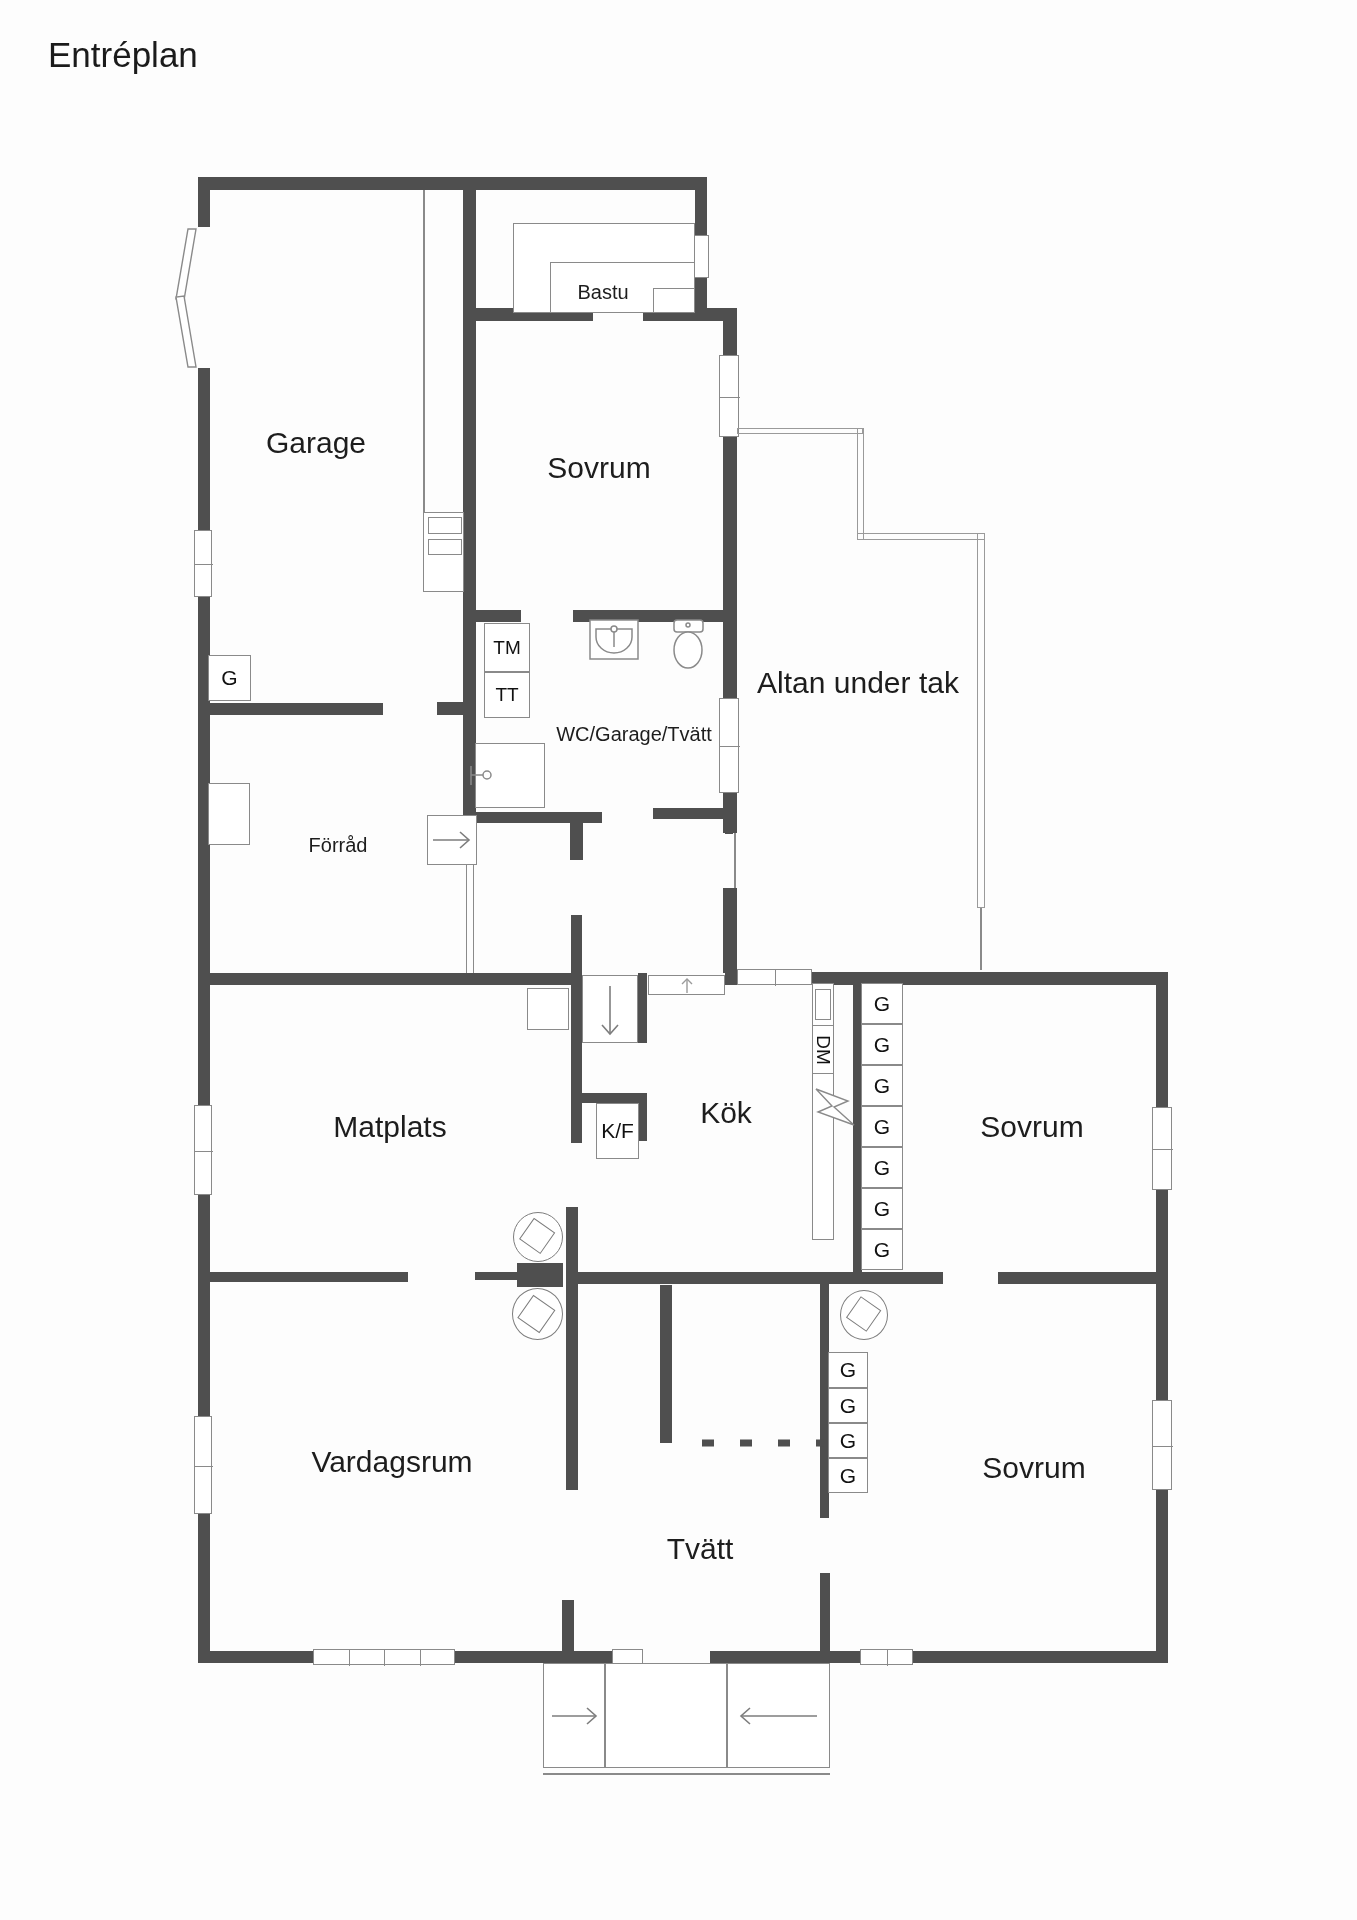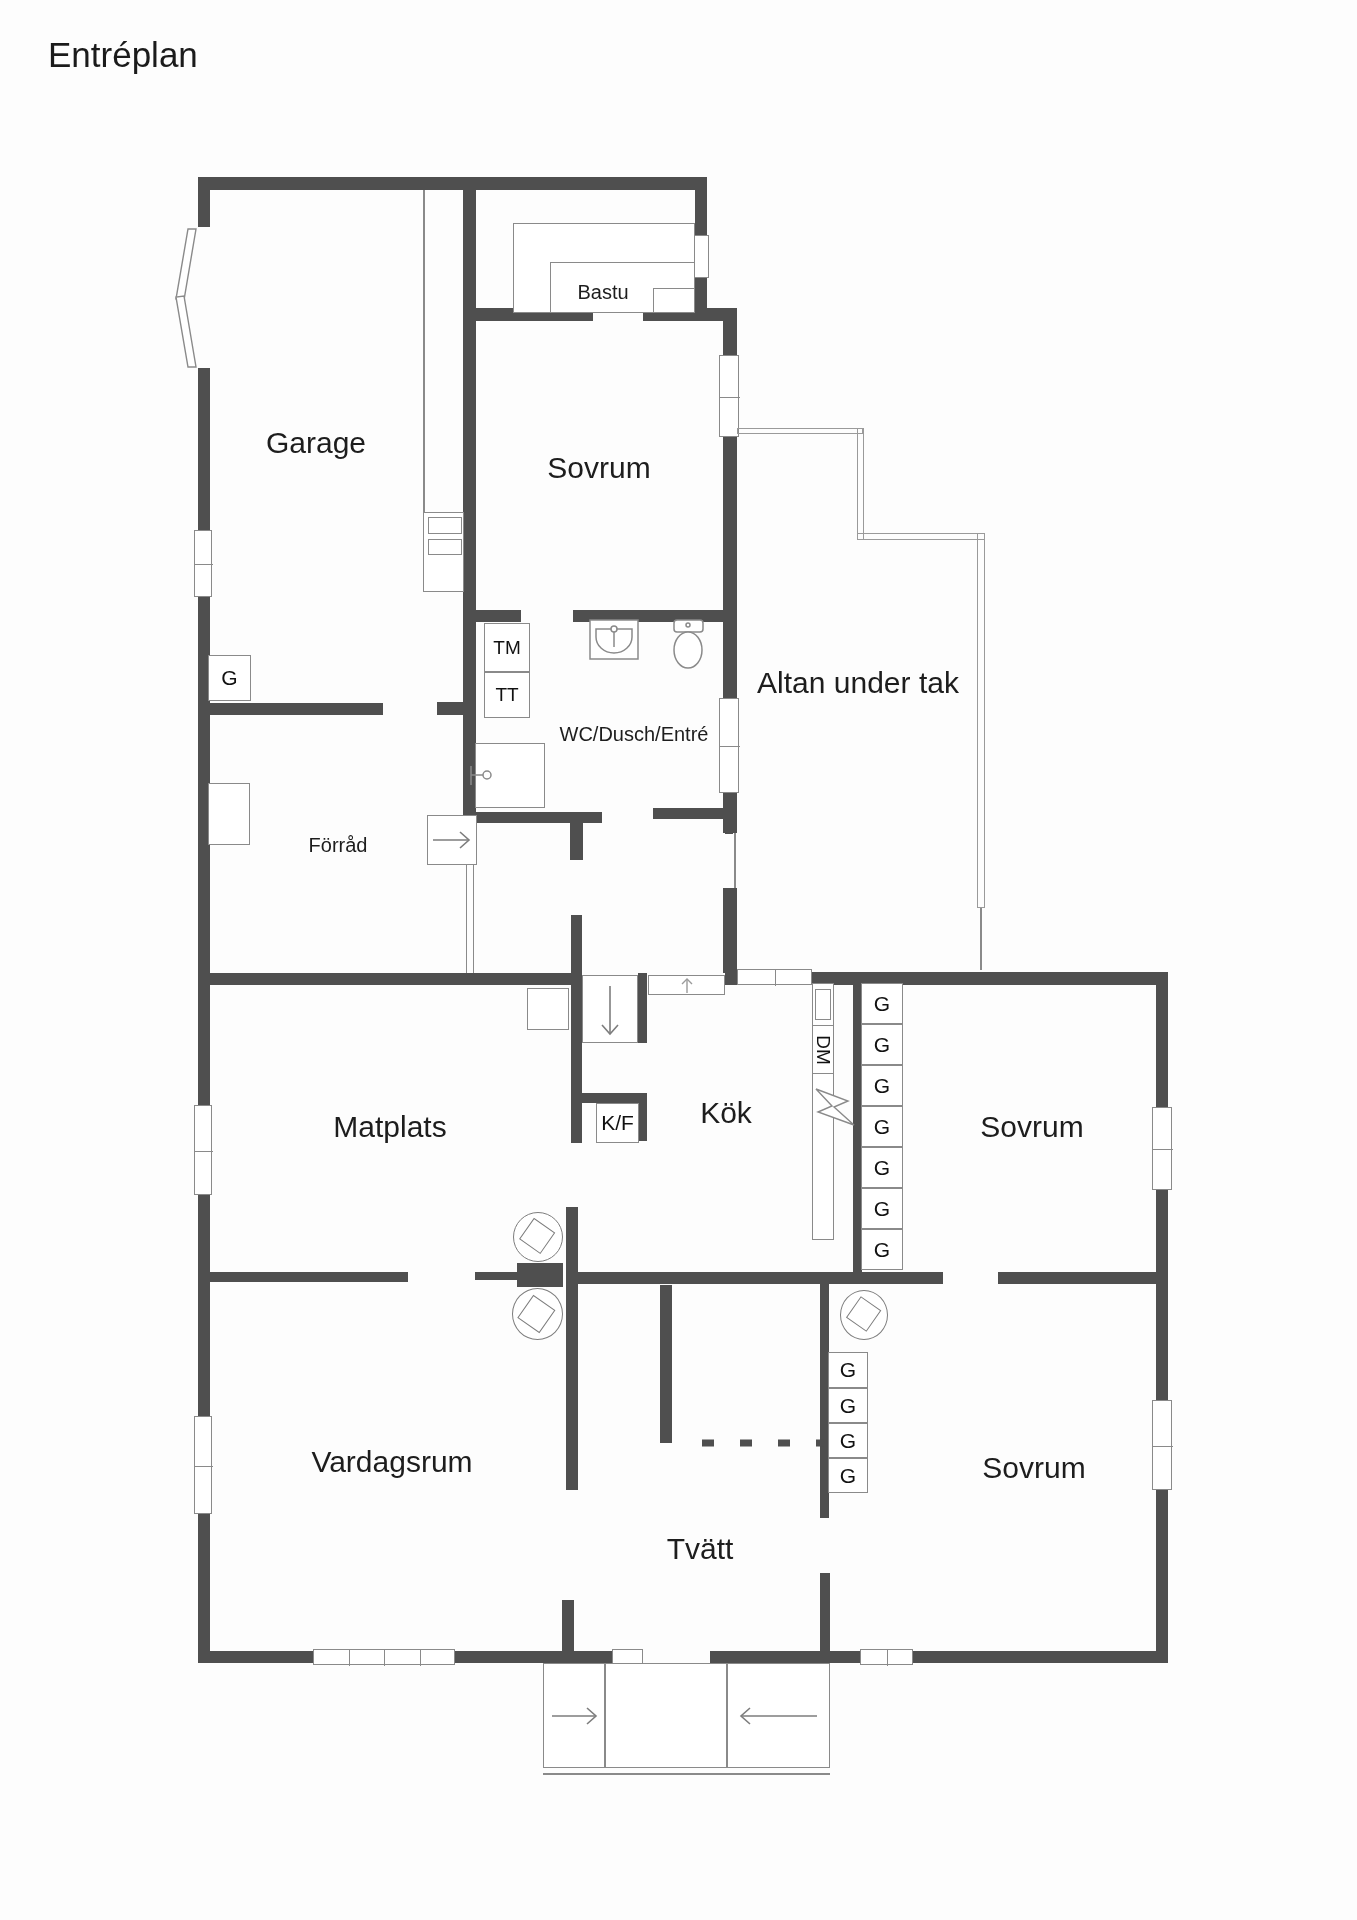--- a/index.html
+++ b/index.html
@@ -166,21 +166,21 @@
 
   <div class="fx" style="left:208px;top:655px;width:43px;height:46px">
       <span>G</span>
     </div>
   <div class="fx sm" style="left:484px;top:623px;width:46px;height:49px">
       <span>TM</span>
     </div>
   <div class="fx sm" style="left:484px;top:672px;width:46px;height:46px">
       <span>TT</span>
     </div>
-  <div class="fx" style="left:596px;top:1103px;width:43px;height:40px">
+  <div class="fx" style="left:596px;top:1103px;width:43px;height:56px">
       <span>K/F</span>
     </div>
   <div class="fx sm rot" style="left:812px;top:1025px;width:22px;height:49px">
       <span>DM</span>
     </div>
 
   <div class="fx" style="left:861px;top:983px;width:42px;height:41px">
       <span>G</span>
     </div>
   <div class="fx" style="left:861px;top:1024px;width:42px;height:41px">
@@ -212,21 +212,21 @@
       <span>G</span>
     </div>
   <div class="fx" style="left:828px;top:1458px;width:40px;height:35px">
       <span>G</span>
     </div>
 
   <div class="lbl" style="left:316px;top:443px">Garage</div>
   <div class="lbl sm" style="left:603px;top:292px">Bastu</div>
   <div class="lbl" style="left:599px;top:468px">Sovrum</div>
   <div class="lbl" style="left:858px;top:683px">Altan under tak</div>
-  <div class="lbl sm" style="left:634px;top:734px">WC/Dusch/Entré</div>
+  <div class="lbl sm" style="left:634px;top:734px">WC/Garage/Tvätt</div>
   <div class="lbl sm" style="left:338px;top:845px">Förråd</div>
   <div class="lbl" style="left:390px;top:1127px">Matplats</div>
   <div class="lbl" style="left:726px;top:1113px">Kök</div>
   <div class="lbl" style="left:1032px;top:1127px">Sovrum</div>
   <div class="lbl" style="left:392px;top:1462px">Vardagsrum</div>
   <div class="lbl" style="left:700px;top:1549px">Tvätt</div>
   <div class="lbl" style="left:1034px;top:1468px">Sovrum</div>
 
   <svg class="overlay" width="1357" height="1920" viewBox="0 0 1357 1920">
 

